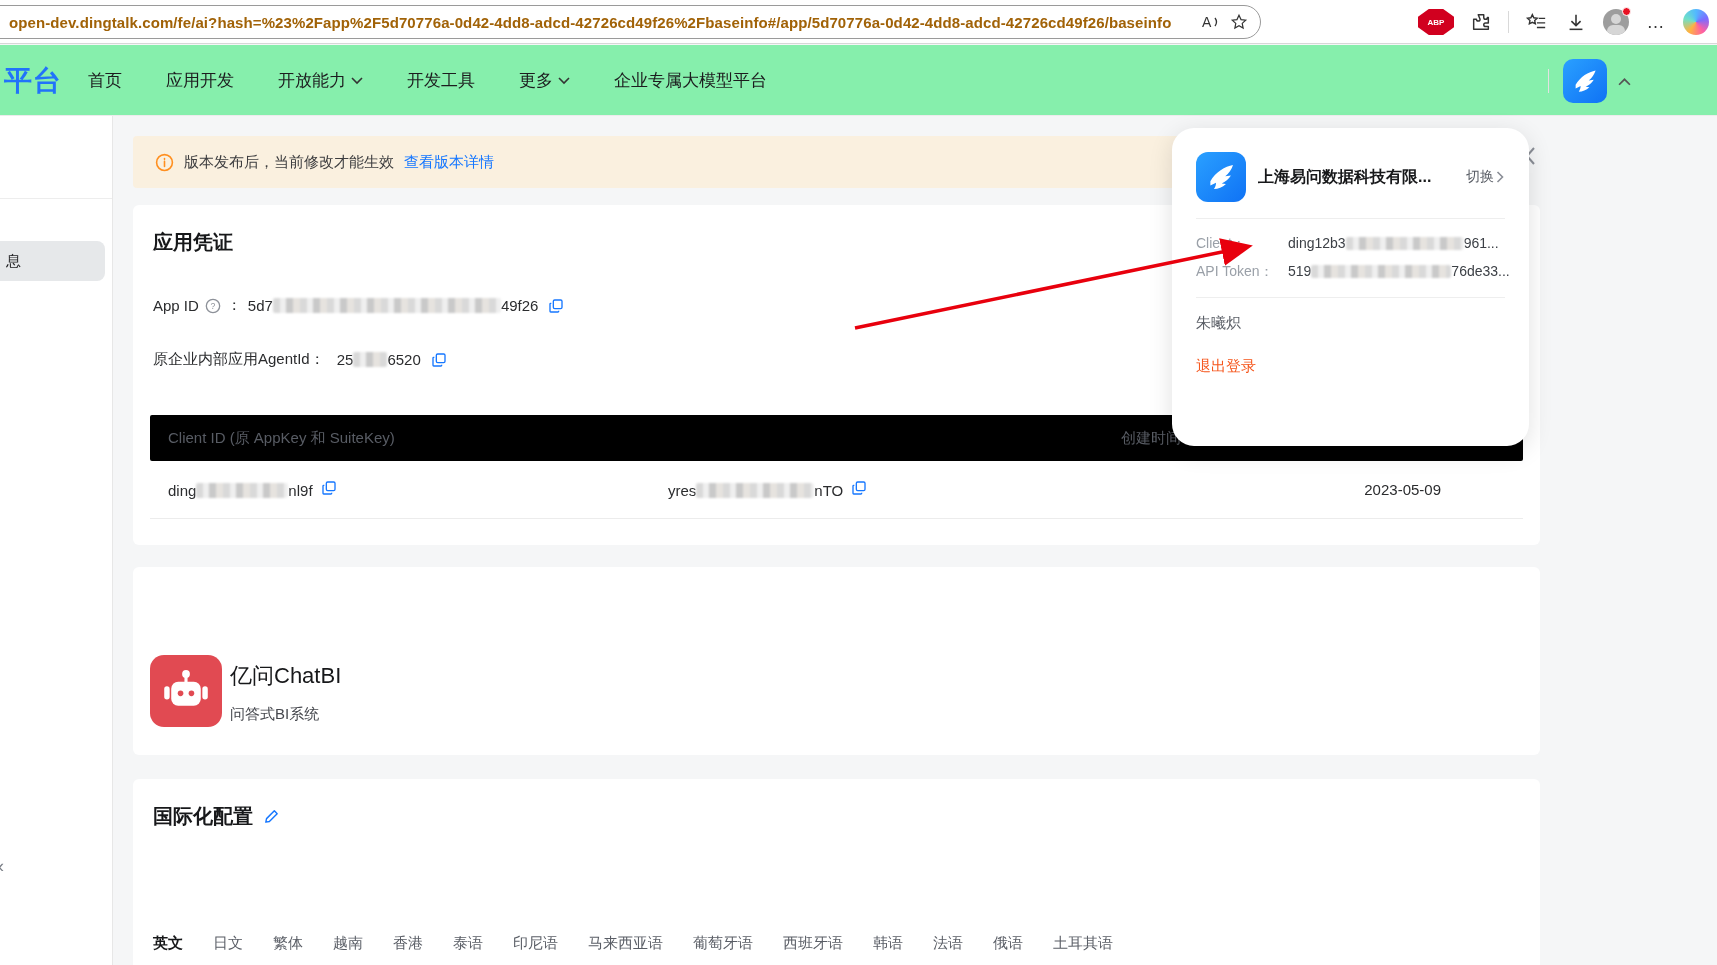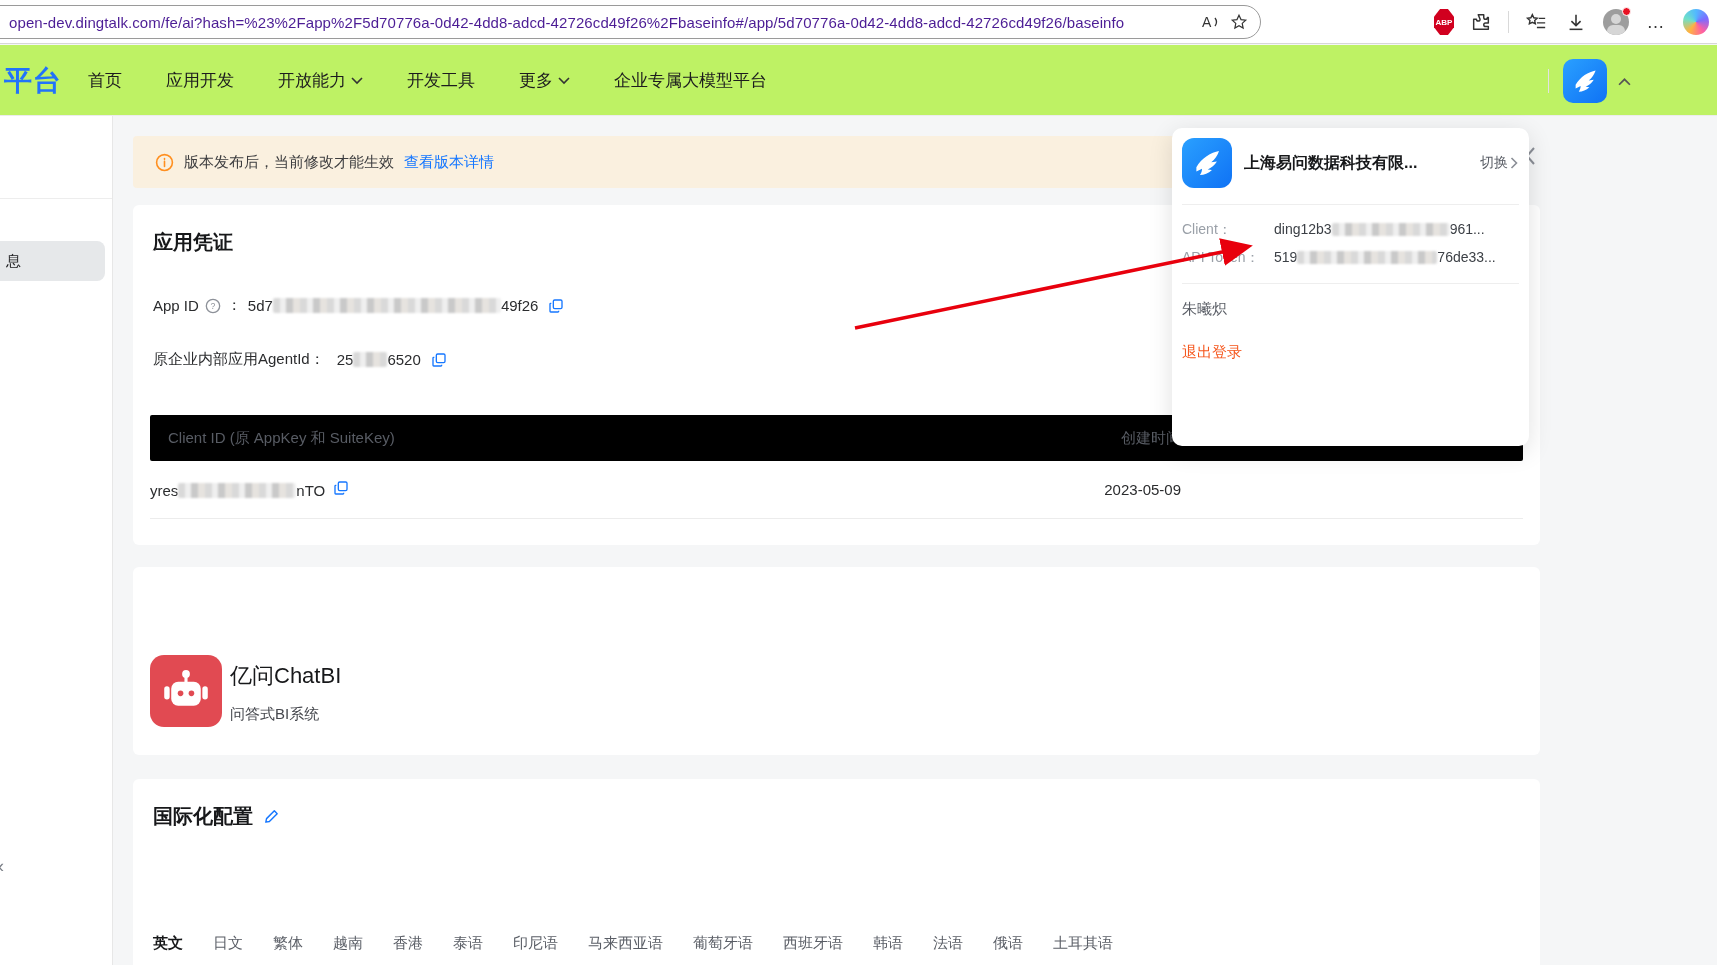--- a/index.html
+++ b/index.html
@@ -3,35 +3,35 @@
 <meta charset="utf-8">
 <style>
   * { margin:0; padding:0; box-sizing:border-box; }
   html,body { background:#e9eaec; }
   body { font-family:"Liberation Sans","DejaVu Sans",sans-serif; }
   .screen { position:relative; width:1717px; height:965px; overflow:hidden; background:#f5f6f7; }
 
   
   .chrome { position:absolute; left:0; top:0; width:1717px; height:44px; background:#fff; border-bottom:1px solid #d7d7d7; }
   .urlbar { position:absolute; left:-24px; top:5px; width:1285px; height:34px; border:1px solid #9a9a9a; border-radius:17px; background:#fff; display:flex; align-items:center; padding-left:32px; }
-  .url-text { font-size:15px; color:#4c1d95; white-space:nowrap; overflow:hidden; flex:1; letter-spacing:0.1px; }
+  .url-text { font-size:15px; color:#a16207; white-space:nowrap; overflow:hidden; flex:1; letter-spacing:0.1px;font-weight:bold; }
   .urlbar .tool { flex:0 0 auto; width:30px; text-align:center; color:#444; cursor:pointer; }
   .chrome-icons { position:absolute; right:8px; top:0; height:44px; display:flex; align-items:center; gap:14px; }
   .chrome-icons .ci { width:26px; height:26px; display:flex; align-items:center; justify-content:center; color:#333; position:relative; cursor:pointer; }
-  .abp { width:20px; height:26px; background:#d1001f; color:#fff; font-size:8px; font-weight:bold; display:flex; align-items:center; justify-content:center; border-radius:6px; clip-path:polygon(30% 0,70% 0,100% 30%,100% 70%,70% 100%,30% 100%,0 70%,0 30%); }
+  .abp { width:36px; height:26px; background:#d1001f; color:#fff; font-size:8px; font-weight:bold; display:flex; align-items:center; justify-content:center; border-radius:6px; clip-path:polygon(30% 0,70% 0,100% 30%,100% 70%,70% 100%,30% 100%,0 70%,0 30%); }
   .vdiv { width:1px; height:22px; background:#d9d9d9; }
   .avatar { width:26px; height:26px; border-radius:50%; background:#9d9d9d; position:relative; overflow:hidden; }
   .avatar::before { content:""; position:absolute; left:8px; top:5px; width:10px; height:10px; border-radius:50%; background:#d6d6d6; }
   .avatar::after { content:""; position:absolute; left:4px; top:16px; width:18px; height:12px; border-radius:8px; background:#d6d6d6; }
   .avatar-dot { position:absolute; right:-2px; top:-2px; width:9px; height:9px; border-radius:50%; background:#e81123; border:1.5px solid #fff; }
   .copilot { width:26px; height:26px; border-radius:50%; background:conic-gradient(#52b9ff,#7c6bff,#ff5fa2,#ffb340,#6fe0c8,#52b9ff); }
   .dots { font-size:18px; color:#333; letter-spacing:1px; }
 
   
-  .siteheader { position:absolute; left:0; top:45px; width:1717px; height:71px; background:#bef264; border-bottom:1px solid #ececec; }
+  .siteheader { position:absolute; left:0; top:45px; width:1717px; height:71px; background:#86efac; border-bottom:1px solid #ececec; }
   .brand { position:absolute; left:4px; top:17px; font-size:28px; font-weight:bold; color:#2173fa; letter-spacing:1px; cursor:pointer; }
   .topnav { position:absolute; left:88px; top:0; height:71px; display:flex; align-items:center; gap:44px; }
   .topnav .nav-item { font-size:17px; color:#1c1c1e; display:flex; align-items:center; gap:5px; cursor:pointer; white-space:nowrap; }
   .hdr-actions { position:absolute; right:190px; top:0; height:71px; display:flex; align-items:center; gap:32px; }
   .hdr-act { display:flex; align-items:center; gap:6px; font-size:17px; color:#1c1c1e; cursor:pointer; }
   .hdr-div { position:absolute; right:168px; top:24px; width:1px; height:24px; background:#e2e2e2; }
   .hdr-logo { position:absolute; right:110px; top:14px; width:44px; height:44px; border-radius:10px; background:linear-gradient(135deg,#2aa0ff,#0f72f5); display:flex; align-items:center; justify-content:center; cursor:pointer; }
   .hdr-caret { position:absolute; right:86px; top:32px; color:#555; }
 
   
@@ -66,21 +66,21 @@
   .app-row { position:absolute; left:17px; top:88px; display:flex; gap:8px; }
   .app-icon { width:72px; height:72px; border-radius:14px; background:#e14a52; display:flex; align-items:center; justify-content:center; }
   .app-title { font-size:22px; color:#17181a; font-weight:500; margin-top:6px; }
   .app-desc { font-size:15px; color:#45474d; margin-top:14px; }
 
   .tabs { position:absolute; left:20px; top:155px; display:flex; gap:30px; font-size:15px; color:#5a5e66; white-space:nowrap; }
   .tab { cursor:pointer; padding-bottom:12px; }
   .tab.active { color:#17181a; font-weight:bold; }
 
   
-  .panel { position:absolute; left:1172px; top:128px; width:357px; height:318px; background:#fff; border-radius:10px; box-shadow:0 6px 24px rgba(0,0,0,0.12); padding:10px; }
+  .panel { position:absolute; left:1172px; top:128px; width:357px; height:318px; background:#fff; border-radius:22px; box-shadow:0 6px 24px rgba(0,0,0,0.12); padding:24px; }
   .panel-head { display:flex; align-items:center; gap:12px; }
   .panel-logo { width:50px; height:50px; border-radius:12px; background:linear-gradient(135deg,#2aa0ff,#0f72f5); flex:0 0 auto; display:flex; align-items:center; justify-content:center; }
   .panel-org { font-size:16px; font-weight:bold; color:#17181a; flex:1; white-space:nowrap; overflow:hidden; }
   .panel-switch { font-size:14px; color:#5a5e66; display:flex; align-items:center; gap:2px; cursor:pointer; flex:0 0 auto; }
   .panel-div { height:1px; background:#eeeeee; margin:16px 0; }
   .panel-kv { display:flex; font-size:14px; margin-top:10px; align-items:baseline; }
   .panel-kv .k { width:92px; color:#9aa0a8; flex:0 0 auto; }
   .panel-kv .v { color:#3c4046; white-space:nowrap; }
   .panel-user { font-size:15px; color:#5a5e66; margin-top:4px; }
   .panel-logout { font-size:15px; color:#f5551b; margin-top:24px; cursor:pointer; }
@@ -233,20 +233,29 @@
           </svg>
       </span>
     </div>
 
     <div class="cred-table">
       <div class="tbl-head">
         <div class="tbl-c1">Client ID (原 AppKey 和 SuiteKey)</div>
         <div class="tbl-c3">创建时间</div>
       </div>
       <div class="tbl-row">
+        <div class="tbl-c1">
+          <span>ding</span><span class="mask" style="width:92px"></span><span>nl9f</span>
+          <span class="copy-btn">
+            <svg class="ic" width="16" height="16" viewBox="0 0 24 24">
+                <rect x="8" y="3" width="13" height="13" rx="2" fill="none" stroke="#1677ff" stroke-width="2"></rect>
+                <path d="M5 8H4a1 1 0 00-1 1v11a1 1 0 001 1h11a1 1 0 001-1v-1" fill="none" stroke="#1677ff" stroke-width="2"></path>
+              </svg>
+          </span>
+        </div>
         <div>
           <span>yres</span><span class="mask" style="width:118px"></span><span>nTO</span>
           <span class="copy-btn">
             <svg class="ic" width="16" height="16" viewBox="0 0 24 24">
                 <rect x="8" y="3" width="13" height="13" rx="2" fill="none" stroke="#1677ff" stroke-width="2"></rect>
                 <path d="M5 8H4a1 1 0 00-1 1v11a1 1 0 001 1h11a1 1 0 001-1v-1" fill="none" stroke="#1677ff" stroke-width="2"></path>
               </svg>
           </span>
         </div>
         <div class="tbl-c3">2023-05-09</div>

